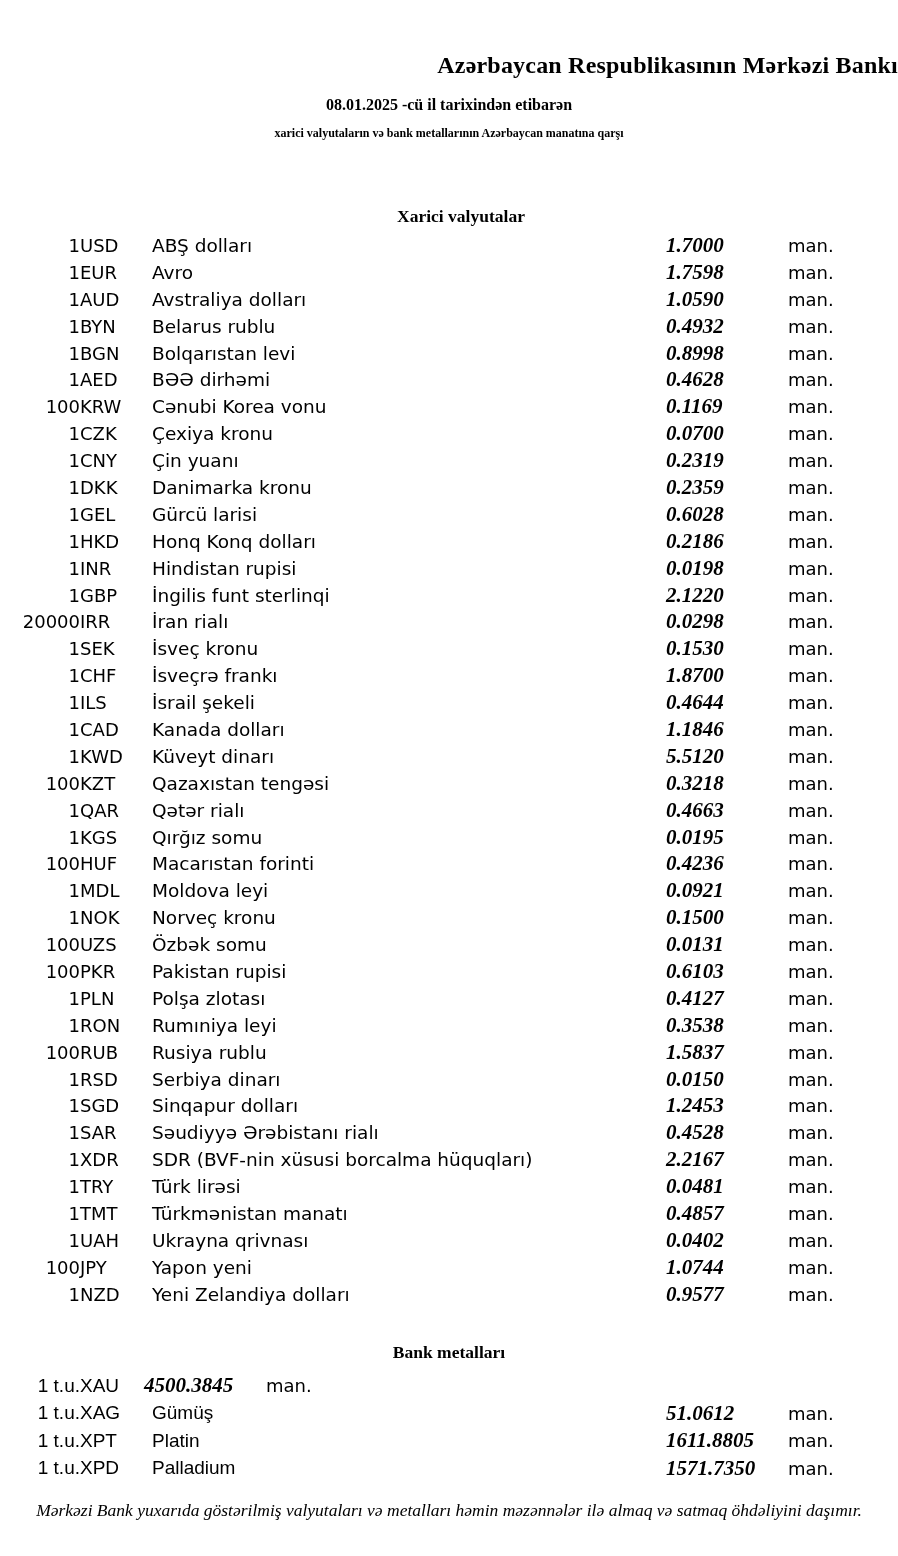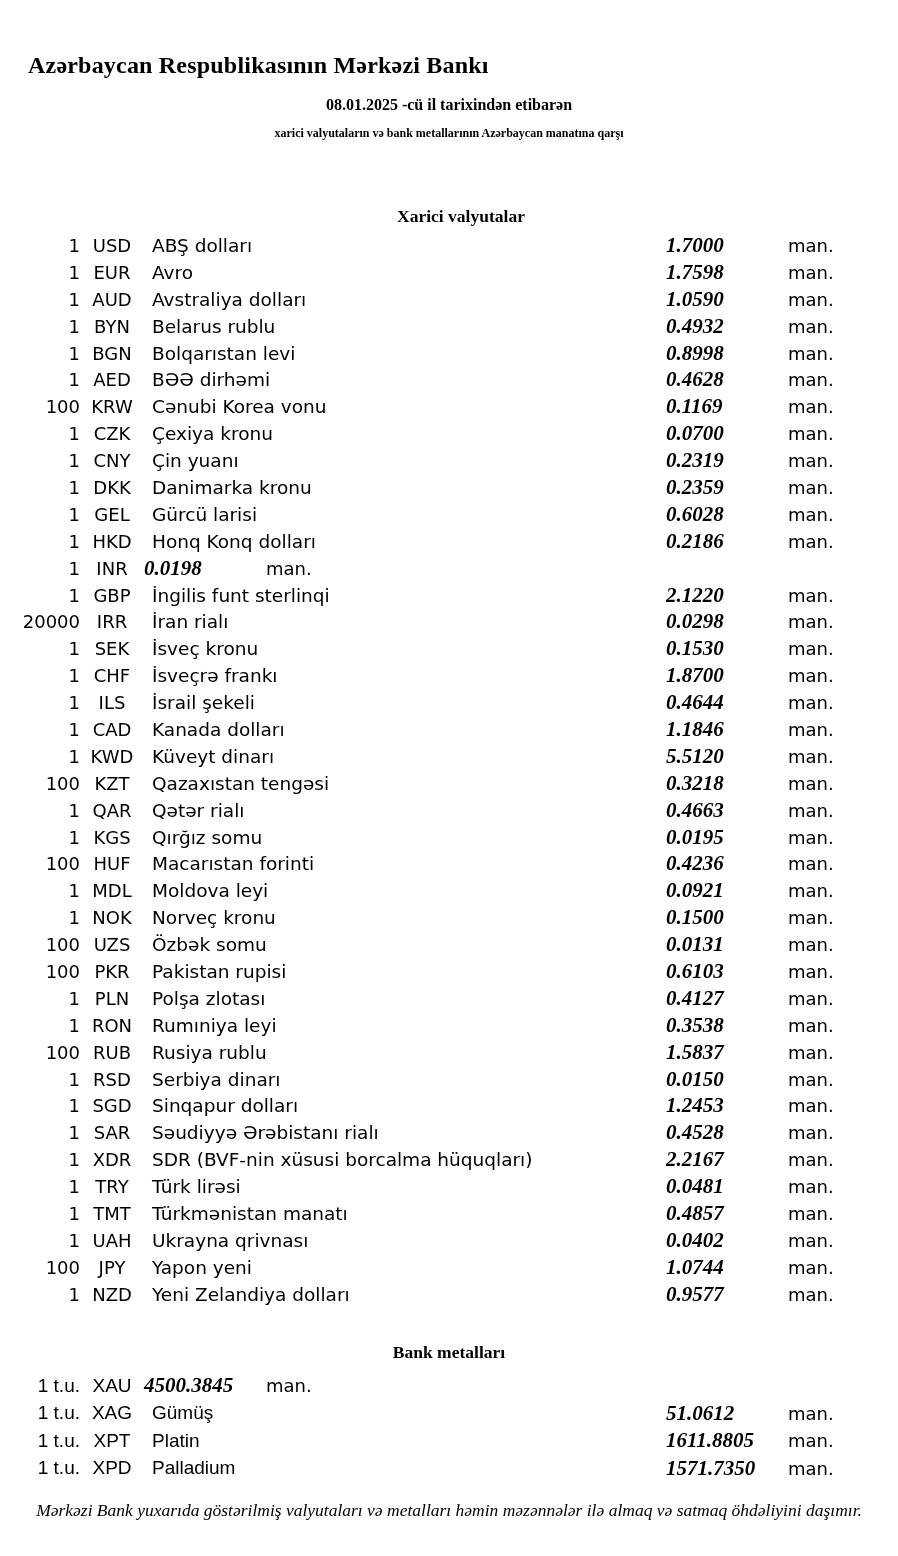--- a/index.html
+++ b/index.html
@@ -11,21 +11,21 @@
   body {
     position: relative;
     width: 898px;
     height: 1556px;
     overflow: hidden;
     font-family: "DejaVu Sans", sans-serif;
   }
   .doc-title {
     position: absolute;
     top: 52px; left: 0; right: 0;
-    text-align: left;
+    text-align: right;
     font-family: "Liberation Serif", serif;
     font-weight: bold;
     font-size: 24px;
     letter-spacing: 0.2px;
     padding-left: 28px;
   }
   .doc-date {
     position: absolute;
     top: 96px; left: 0; right: 0;
     text-align: center;
@@ -70,21 +70,21 @@
 
   .cell-qty {
     width: 80px;
     text-align: right;
     font-size: 18px;
     white-space: nowrap;
     flex: none;
   }
   .cell-code {
     width: 64px;
-    text-align: center;
+    text-align: left;
     font-size: 18px;
     white-space: nowrap;
     flex: none;
   }
   .cell-name {
     flex: 1;
     padding-left: 8px;
     font-size: 18.5px;
     white-space: nowrap;
     overflow: hidden;
@@ -226,20 +226,21 @@
     <span class="cell-qty">1</span>
     <span class="cell-code">HKD</span>
     <span class="cell-name">Honq Konq dolları</span>
     <span class="cell-rate">0.2186</span>
     <span class="cell-unit">man.</span>
   </div>
 
   <div class="rate-row">
     <span class="cell-qty">1</span>
     <span class="cell-code">INR</span>
+    <span class="cell-name">Hindistan rupisi</span>
     <span class="cell-rate">0.0198</span>
     <span class="cell-unit">man.</span>
   </div>
 
   <div class="rate-row">
     <span class="cell-qty">1</span>
     <span class="cell-code">GBP</span>
     <span class="cell-name">İngilis funt sterlinqi</span>
     <span class="cell-rate">2.1220</span>
     <span class="cell-unit">man.</span>

